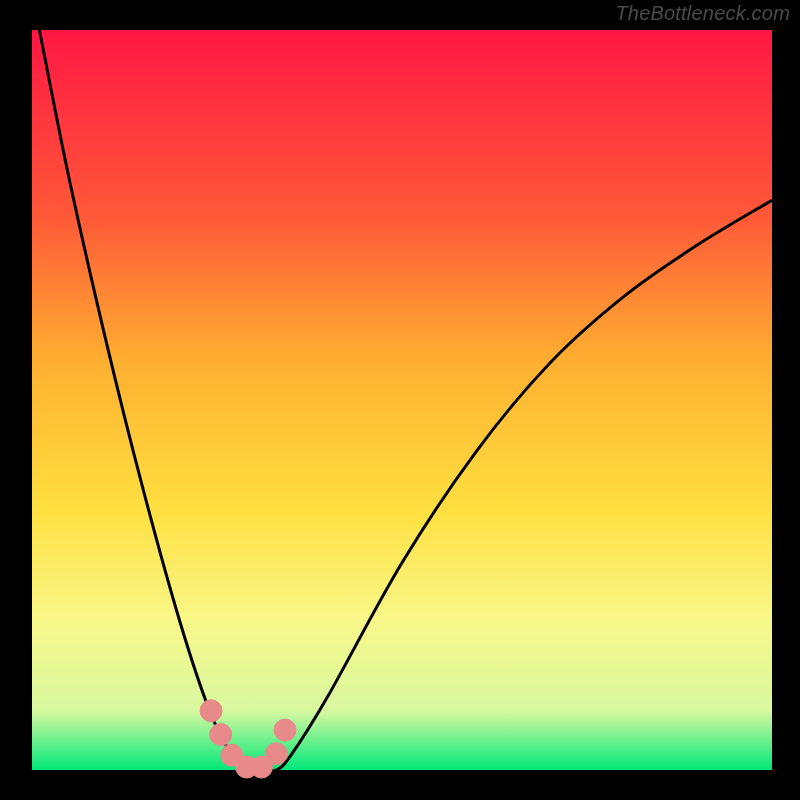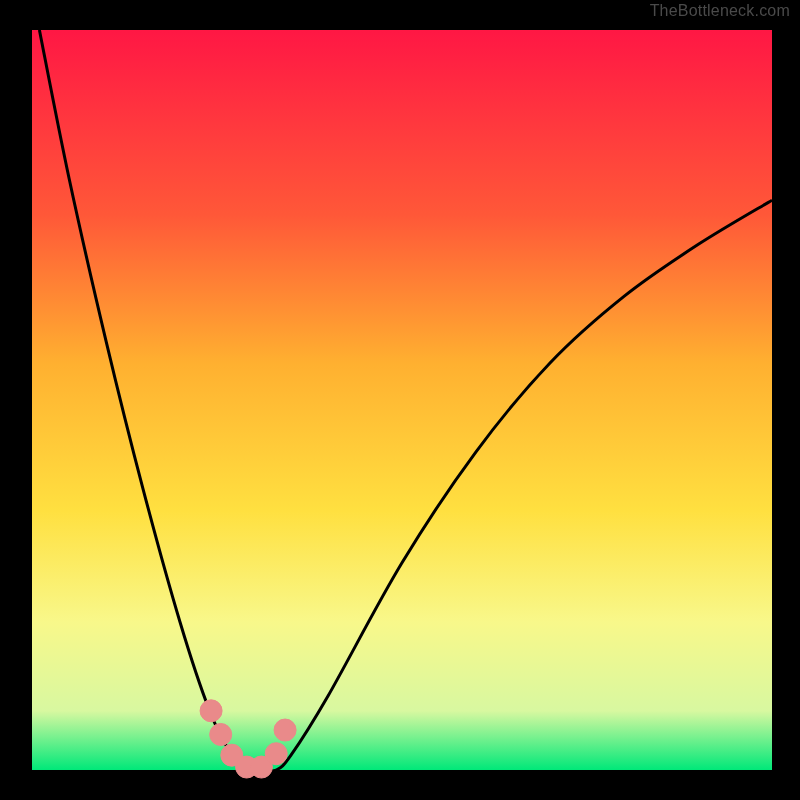--- a/index.html
+++ b/index.html
@@ -15,24 +15,25 @@
     position: absolute;
     top: 0; left: 0;
     width: 800px; height: 800px;
     background: #000;
   }
   .watermark {
     position: absolute;
     top: 2px;
     right: 10px;
     color: #4a4a4a;
-    font-size: 16px;
+    font-size: 20px;
     font-weight: 500;
     letter-spacing: 0.2px;
     z-index: 10;
+    font-style: italic;
   }
   svg.plot {
     position: absolute;
     top: 0; left: 0;
   }
 </style>
 </head>
 <body>
 
 <div class="frame">

